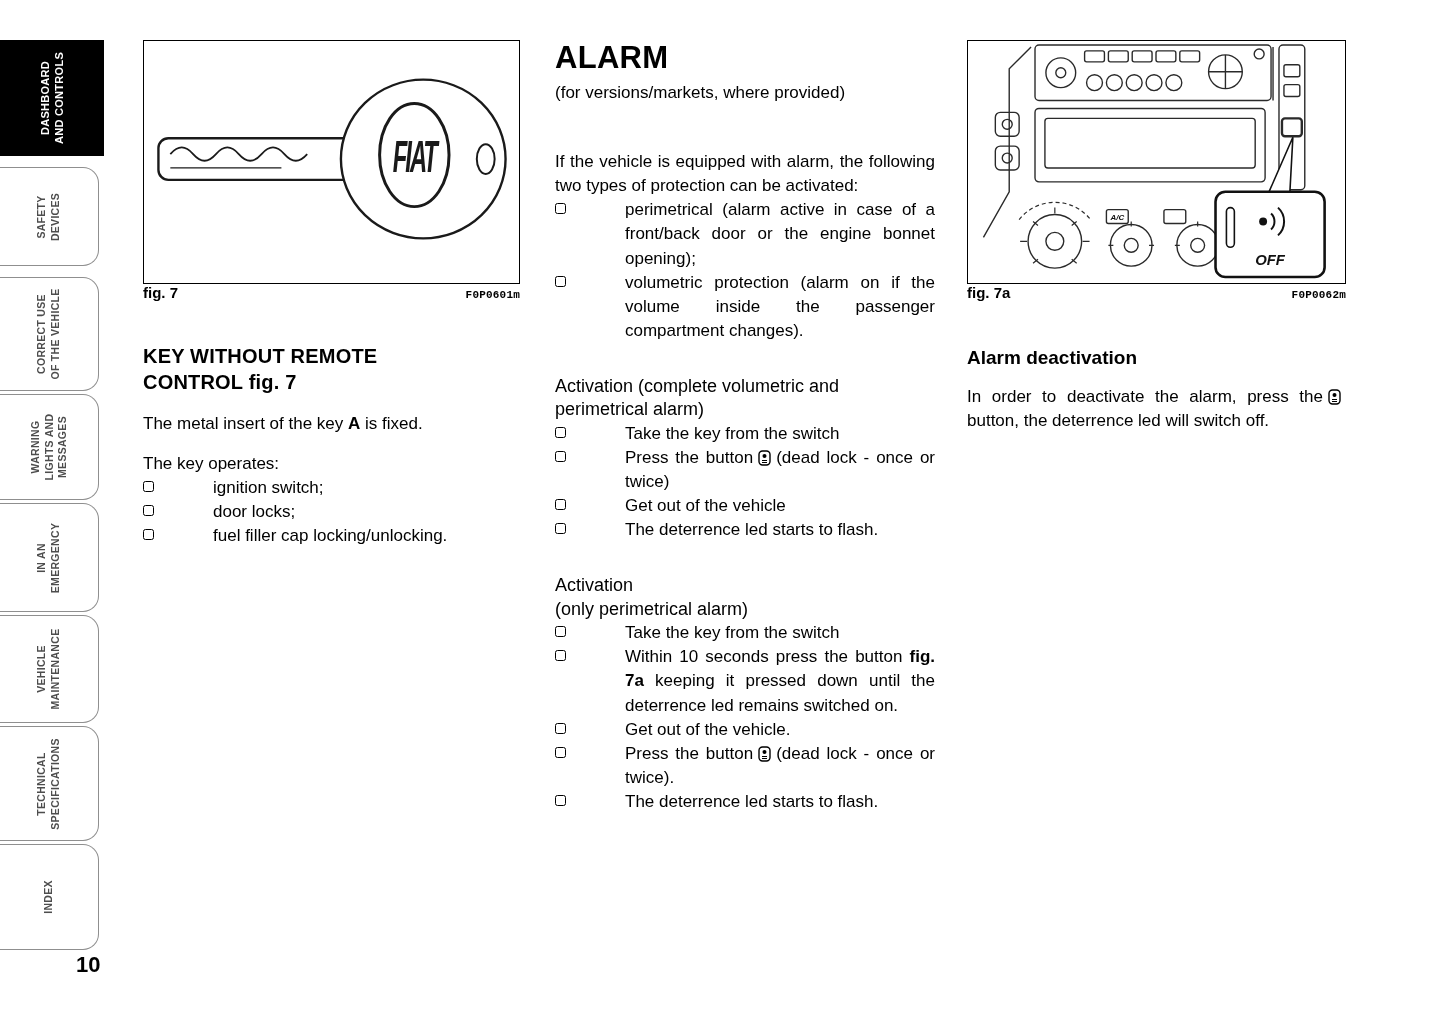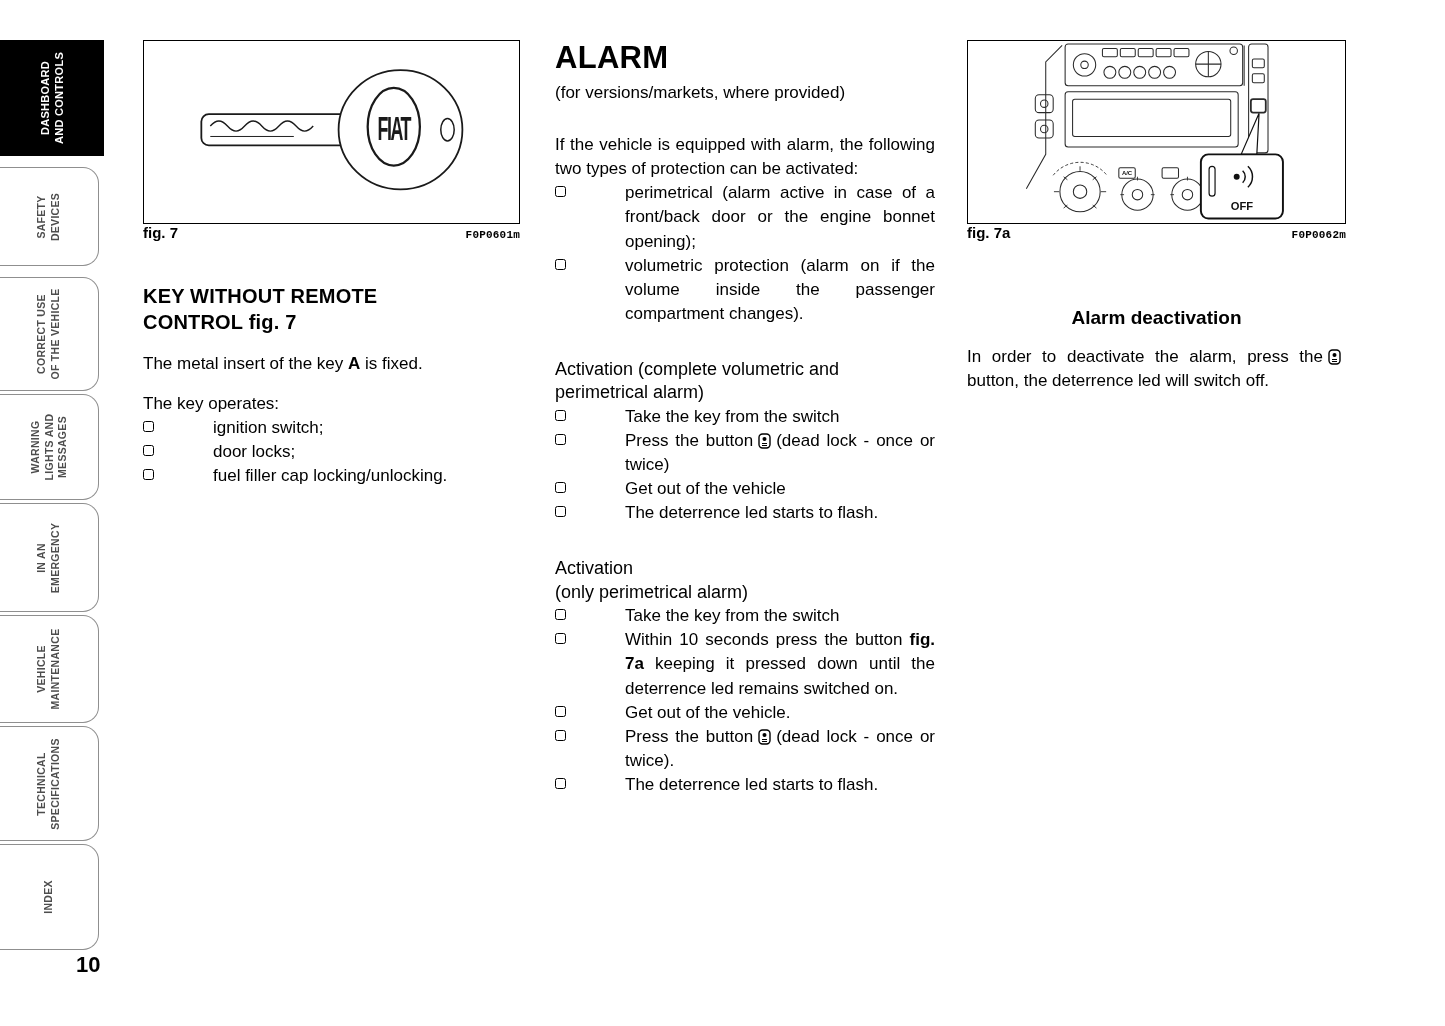--- a/index.html
+++ b/index.html
@@ -18,40 +18,40 @@
   .tab.active .tab-label { color:#fff; font-size:11px; }
   .tab-label span { display:block; }
   .pagenum { position:absolute; left:76px; top:952px; font-size:22px; font-weight:bold; }
 
   
   .col { position:absolute; top:40px; }
   .col-left  { left:143px; width:377px; }
   .col-mid   { left:555px; width:380px; }
   .col-right { left:967px; width:379px; }
 
-  .figbox { height:184px; border:1.2px solid #000; background:#fff; }
+  .figbox { height:244px; border:1.2px solid #000; background:#fff;font-style:italic; }
   .figbox svg { width:100%; height:100%; display:block; }
   .figcap { display:flex; justify-content:space-between; align-items:baseline; }
   .figname { font-size:15px; font-weight:bold; }
   .figcode { font-size:11px; font-weight:bold; letter-spacing:.2px;font-family:Liberation Mono, monospace; }
 
   .h-key { margin-top:42px; font-size:20px; font-weight:bold; line-height:1.32; letter-spacing:.2px; }
   .body-text { font-size:17px; line-height:1.42; margin-top:16px; }
   .just { text-align:justify; }
 
   .bullet { display:flex; font-size:17px; line-height:1.42;gap:48px; }
   .sq { flex:0 0 auto; width:11px; height:11px; border:1.8px solid #000;
         border-radius:2.5px; margin:5px 11px 0 0; background:#fff; }
   .btext { flex:1; }
   .bullet.just .btext { text-align:justify; }
 
   .alarm-title { font-size:31px; font-weight:bold; letter-spacing:.3px; }
   .subtitle { font-size:17px; margin-top:7px; }
   .sec-head { font-size:18px; font-weight:normal; line-height:1.3; margin-top:32px; }
-  .deact-head { font-size:19px; font-weight:bold; margin-top:66px;text-align:center; }
+  .deact-head { font-size:19px; font-weight:bold; margin-top:46px; }
 
   .fob { display:inline-block; vertical-align:-3px; margin:0 5px; }
   .fob svg { display:block; }
   b { font-weight:bold; }
 </style>
 </head>
 <body>
 
 <div class="page">
 
@@ -148,21 +148,21 @@
     <div class="bullet">
       <span class="sq"></span>
       <div class="btext">fuel filler cap locking/unlocking.</div>
     </div>
   </section>
 
   <section class="col col-mid">
     <h1 class="alarm-title">ALARM</h1>
     <p class="subtitle">(for versions/markets, where provided)</p>
 
-    <p class="body-text just" style="margin-top:30px">If the vehicle is equipped with alarm, the following two types of protection can be activated:</p>
+    <p class="body-text just" style="margin-top:47px">If the vehicle is equipped with alarm, the following two types of protection can be activated:</p>
 
     <div class="bullet just">
       <span class="sq"></span>
       <div class="btext">perimetrical (alarm active in case of a front/back door or the engine bonnet opening);</div>
     </div>
     <div class="bullet just">
       <span class="sq"></span>
       <div class="btext">volumetric protection (alarm on if the volume inside the passenger compartment changes).</div>
     </div>
 

